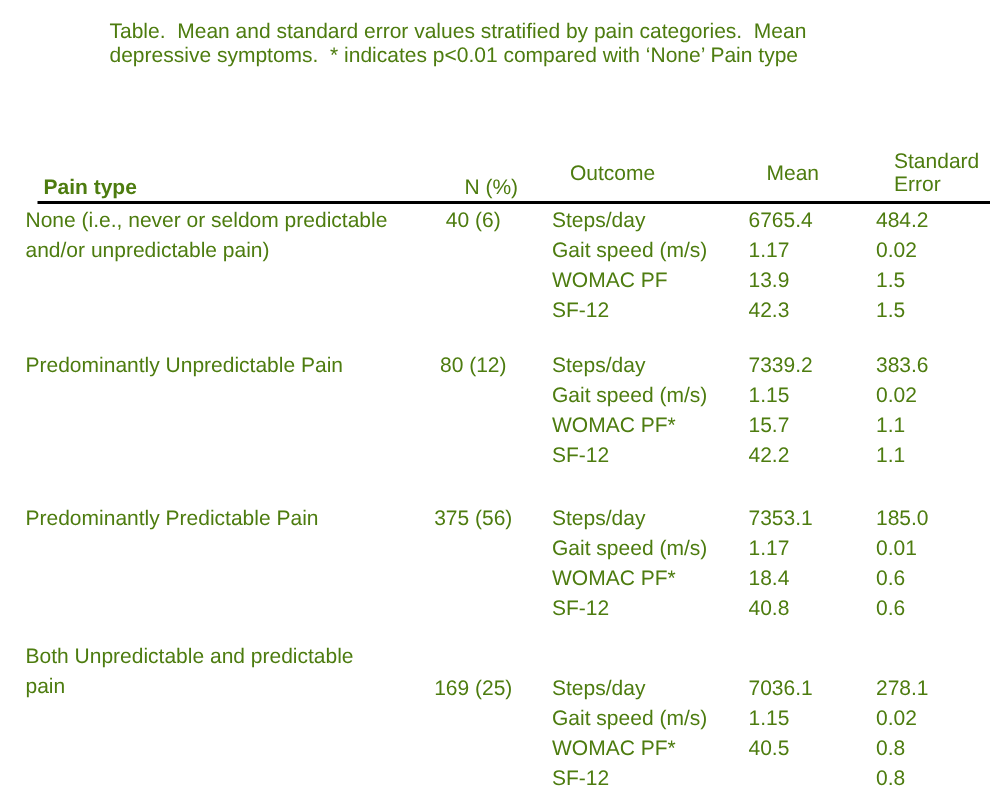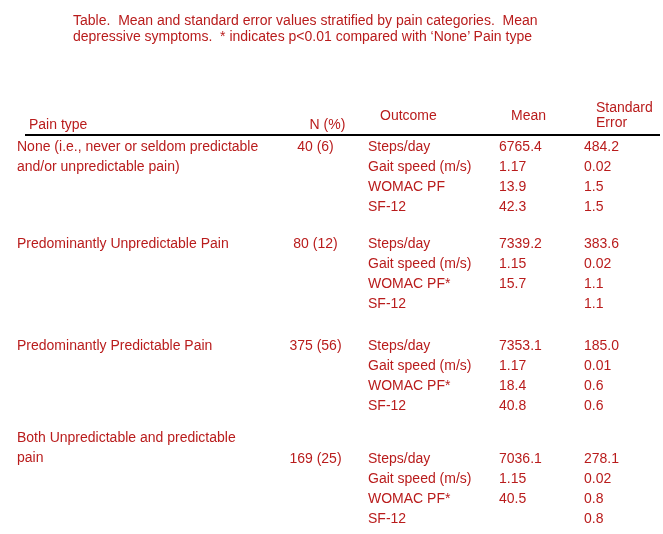--- a/index.html
+++ b/index.html
@@ -1,21 +1,21 @@
 <!DOCTYPE html>
 <html><head>
 <meta charset="utf-8">
 <style>
   html,body { margin:0; padding:0; }
   .page {
     position: relative;
     width: 663px;
     height: 534px;
     background: #ffffff;
-    color: #b91c1c;
+    color: #4d7c0f;
     font-family: "Liberation Sans", sans-serif;
     font-size: 14px;
     overflow: hidden;
   }
   .caption {
     position: absolute;
     left: 73px;
     top: 12px;
     width: 580px;
   }
@@ -29,21 +29,21 @@
     grid-template-columns: 265px 75px 140px 85px 73px;
     width: 638px;
   }
   .thead {
     position: absolute;
     left: 25px;
     top: 96px;
     height: 38px;
   }
   .hc { line-height: 15px; }
-  .h-pain  { align-self: end; padding-left: 4px; padding-bottom: 2px; }
+  .h-pain  { align-self: end; padding-left: 4px; padding-bottom: 2px; font-weight: bold; }
   .h-n     { align-self: end; text-align: center; padding-bottom: 2px; }
   .h-outcome { align-self: center; padding-left: 15px; }
   .h-mean  { align-self: center; padding-left: 6px; }
   .h-std   { align-self: center; padding-left: 6px; }
   .rule {
     position: absolute;
     left: 25px;
     top: 134px;
     width: 635px;
     height: 2px;
@@ -124,20 +124,21 @@
     <div class="c-outcome">
       <div class="ln">Steps/day</div>
       <div class="ln">Gait speed (m/s)</div>
       <div class="ln">WOMAC PF*</div>
       <div class="ln">SF-12</div>
     </div>
     <div class="c-mean">
       <div class="ln">7339.2</div>
       <div class="ln">1.15</div>
       <div class="ln">15.7</div>
+      <div class="ln">42.2</div>
     </div>
     <div class="c-std">
       <div class="ln">383.6</div>
       <div class="ln">0.02</div>
       <div class="ln">1.1</div>
       <div class="ln">1.1</div>
     </div>
   </div>
 
   <div class="group g3 grid5">

